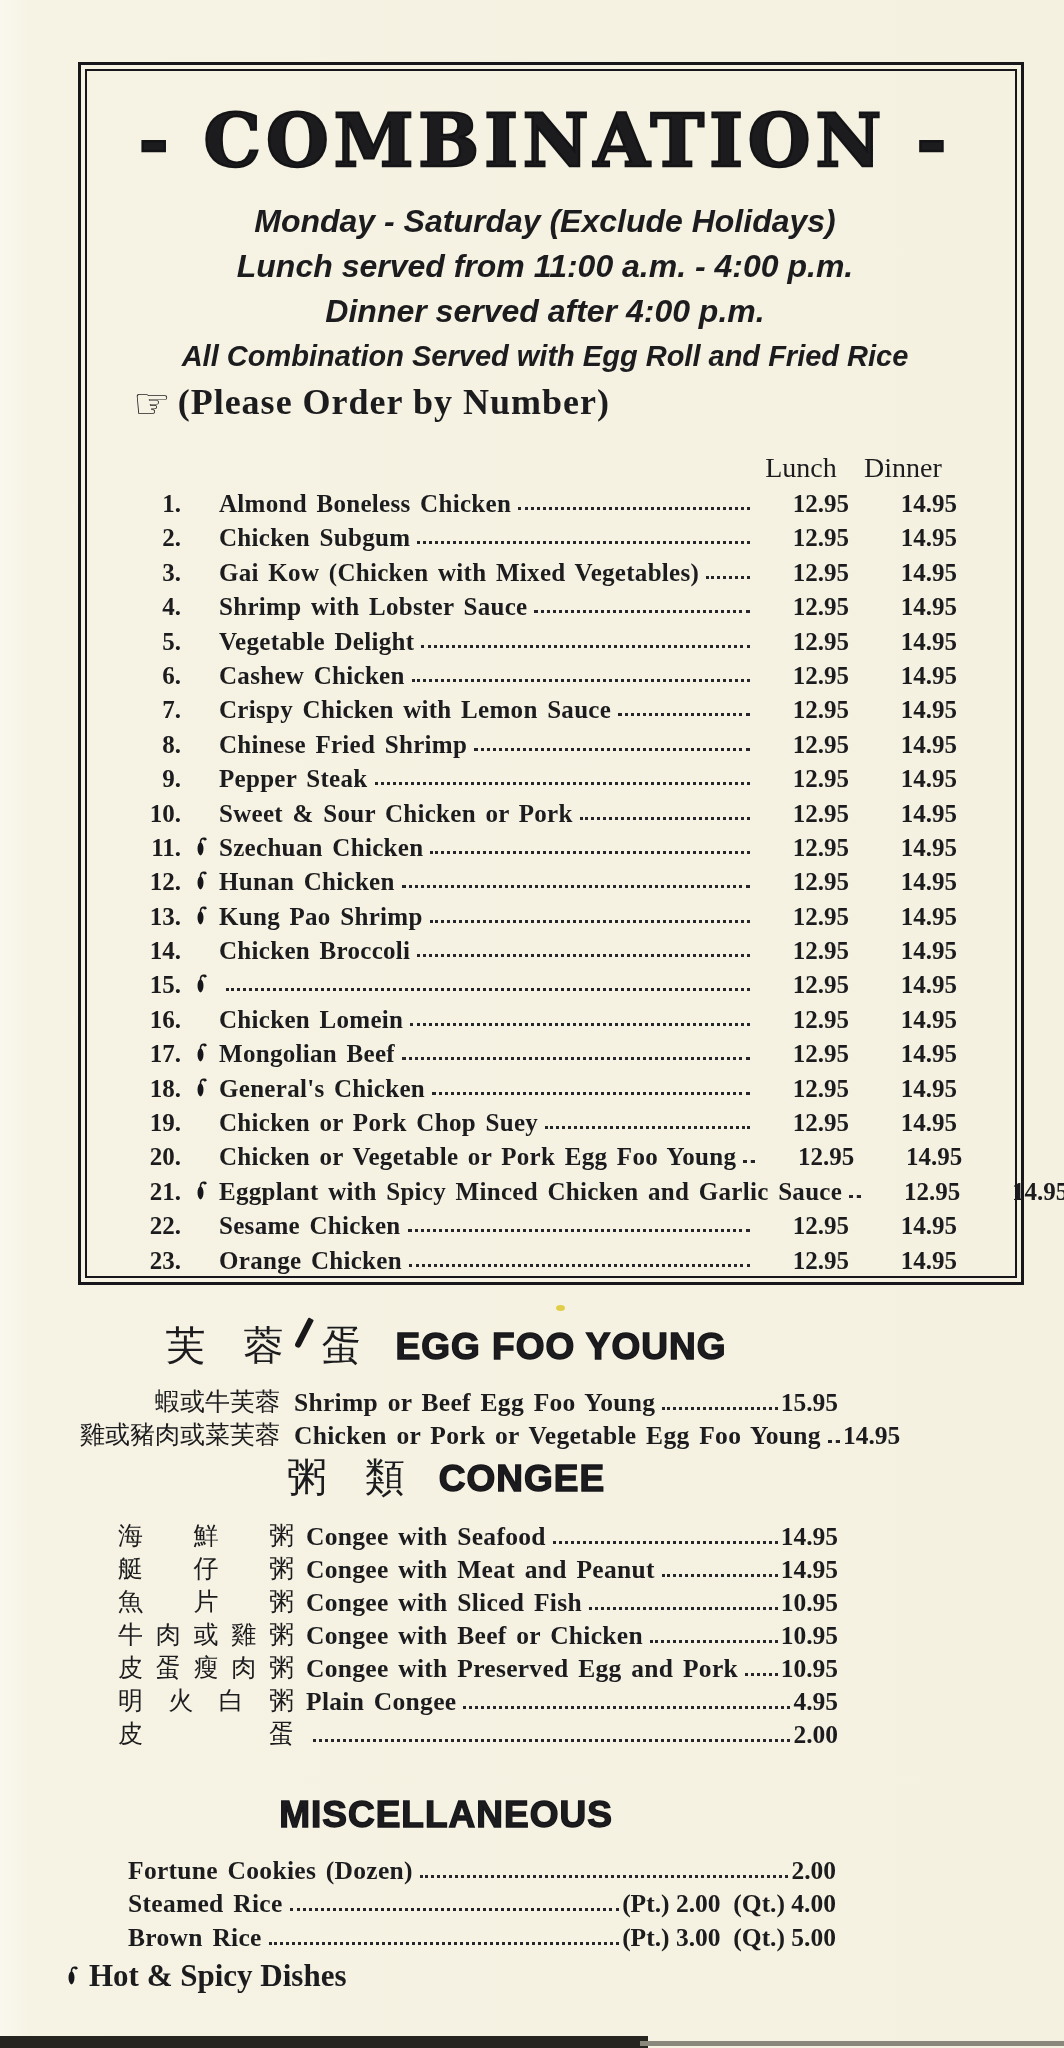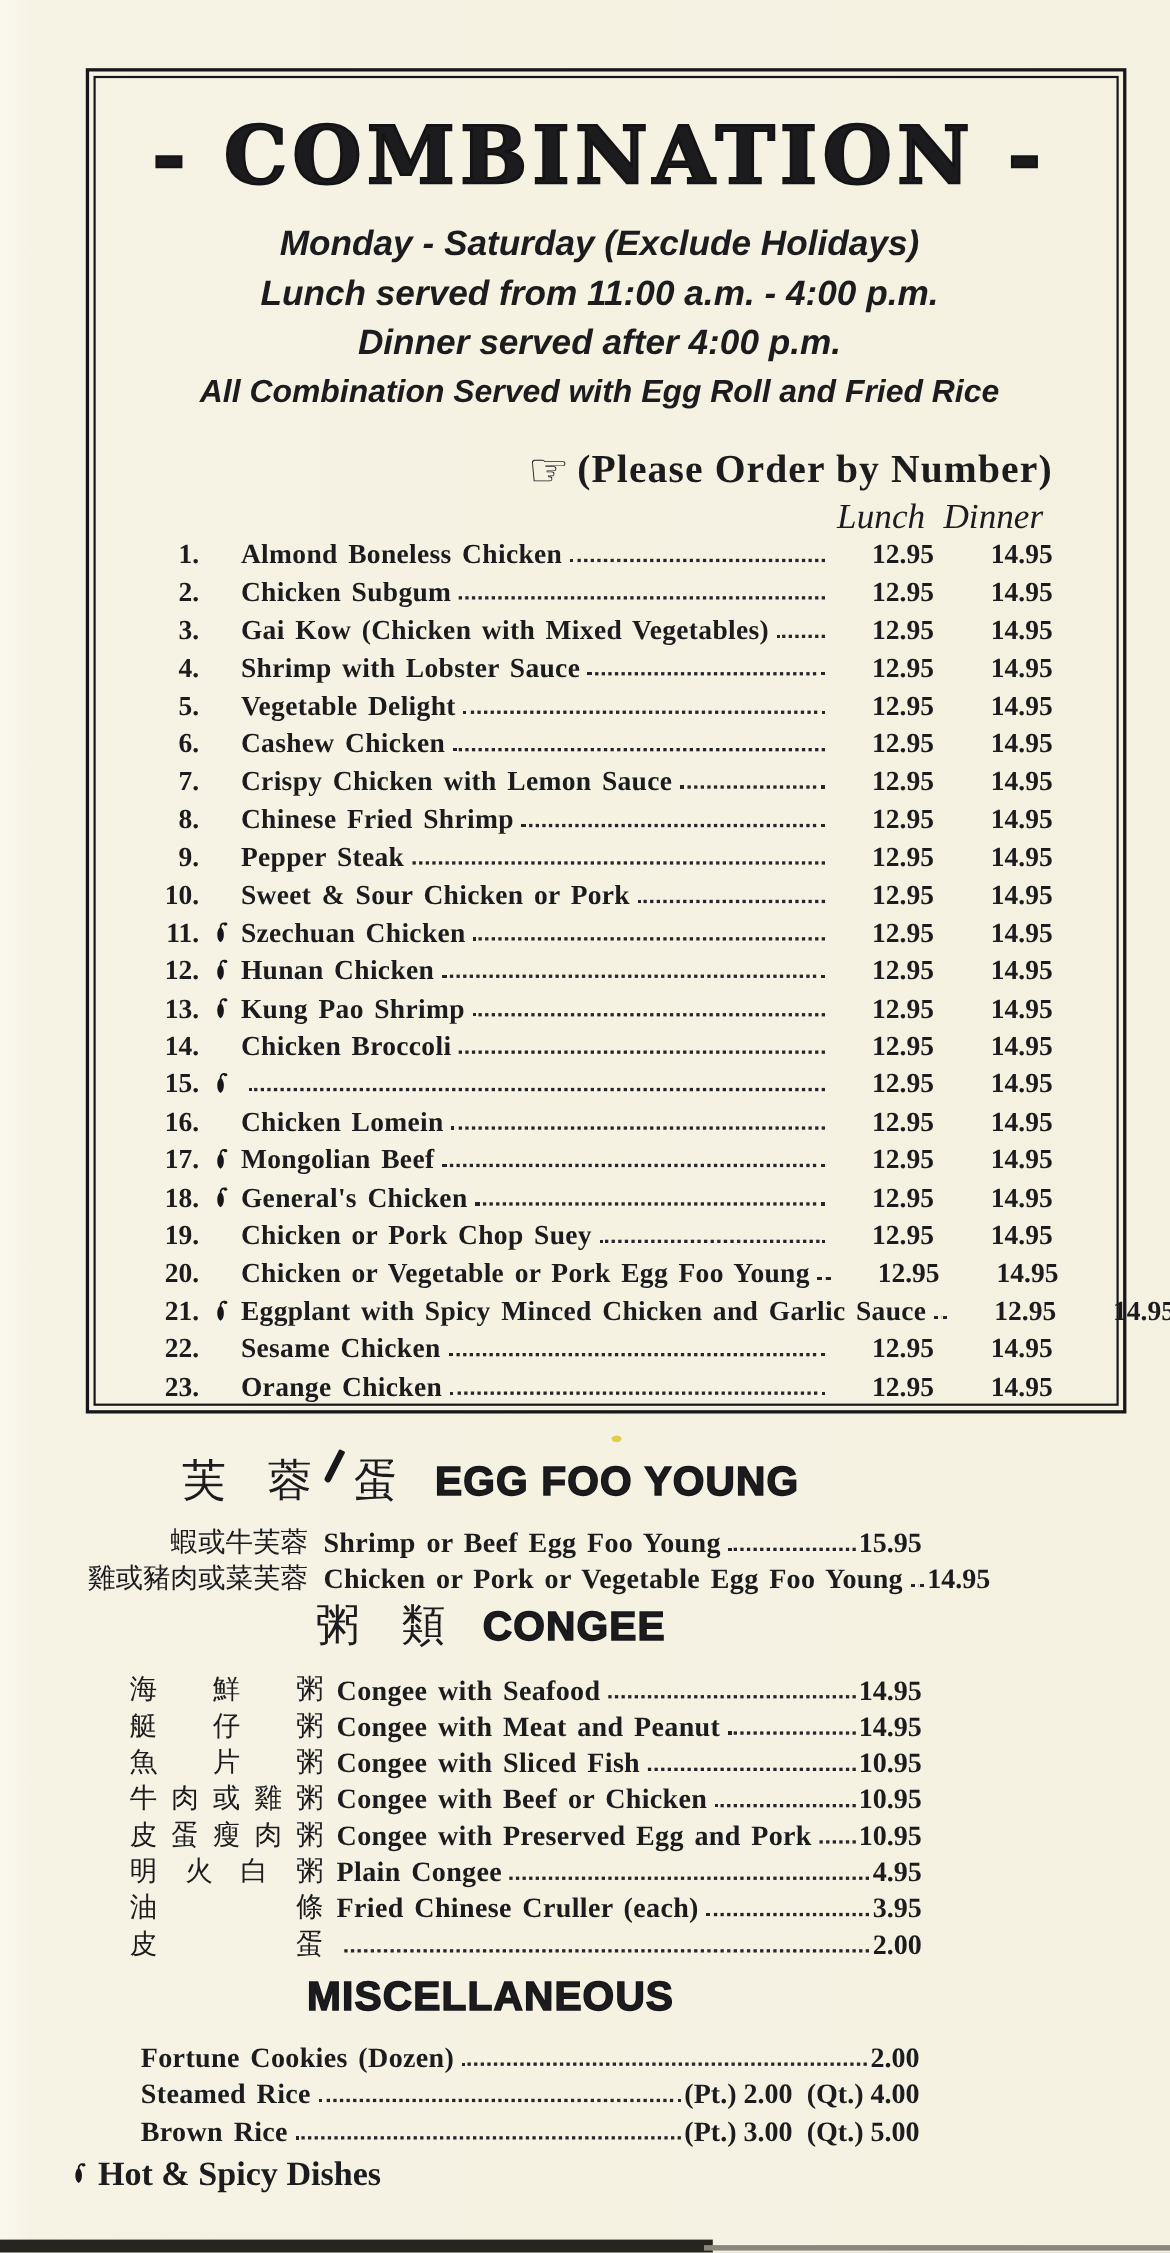--- a/index.html
+++ b/index.html
@@ -15,23 +15,23 @@
     padding:18px 58px 0 46px;box-sizing:border-box;}
   .title{
     text-align:center;font-family:"DejaVu Serif","Liberation Serif",serif;
     font-weight:bold;font-size:72px;line-height:1.05;letter-spacing:5px;
     -webkit-text-stroke:2.5px #141417;margin-top:14px;white-space:nowrap;
   }
   .subs{text-align:center;font-family:"Liberation Sans","DejaVu Sans",sans-serif;
     font-weight:bold;font-style:italic;margin-top:20px;}
   .sub{display:block;font-size:32px;line-height:45px;letter-spacing:0;}
   .sub.small{font-size:29px;}
-  .order-note{text-align:right;margin-top:24px;font-size:36px;font-weight:bold;letter-spacing:1px;}
+  .order-note{text-align:left;font-size:36px;font-weight:bold;letter-spacing:1px;}
   .hand{font-family:"DejaVu Sans",sans-serif;font-weight:normal;font-size:42px;vertical-align:-4px;margin-right:6px;}
-  .cols-header{display:flex;margin-top:1px;font-style:italic;font-size:32px;line-height:32px;}
+  .cols-header{display:flex;margin-top:24px;font-size:28px;line-height:32px;}
   .cols-header .sp{flex:1;}
   .cols-header .col{text-align:center;}
   .col-lunch{width:96px;}
   .col-dinner{width:108px;}
   
   .crow{display:flex;align-items:flex-end;height:34.4px;font-weight:bold;font-size:25px;white-space:nowrap;}
   .num{width:48px;text-align:right;flex:none;}
   .chili-slot{width:38px;flex:none;display:flex;justify-content:center;align-items:flex-end;padding-bottom:4px;}
   .ghost{visibility:hidden;}
   .nm{letter-spacing:.3px;word-spacing:3px;flex:none;}
@@ -482,26 +482,20 @@
     <span class="price">10.95</span>
   </div>
 
   <div class="erow congee-row">
     <span class="cnjust">明 火 白 粥</span>
     <span class="nm">Plain Congee</span>
     <span class="dots"></span>
     <span class="price">4.95</span>
   </div>
 
-  <div class="erow congee-row">
-    <span class="cnjust">油 條</span>
-    <span class="nm">Fried Chinese Cruller (each)</span>
-    <span class="dots"></span>
-    <span class="price">3.95</span>
-  </div>
 
 
   <div class="erow congee-row">
     <span class="cnjust">皮 蛋</span>
     <span class="dots"></span>
     <span class="price">2.00</span>
   </div>
 </div>
   </div>
 

